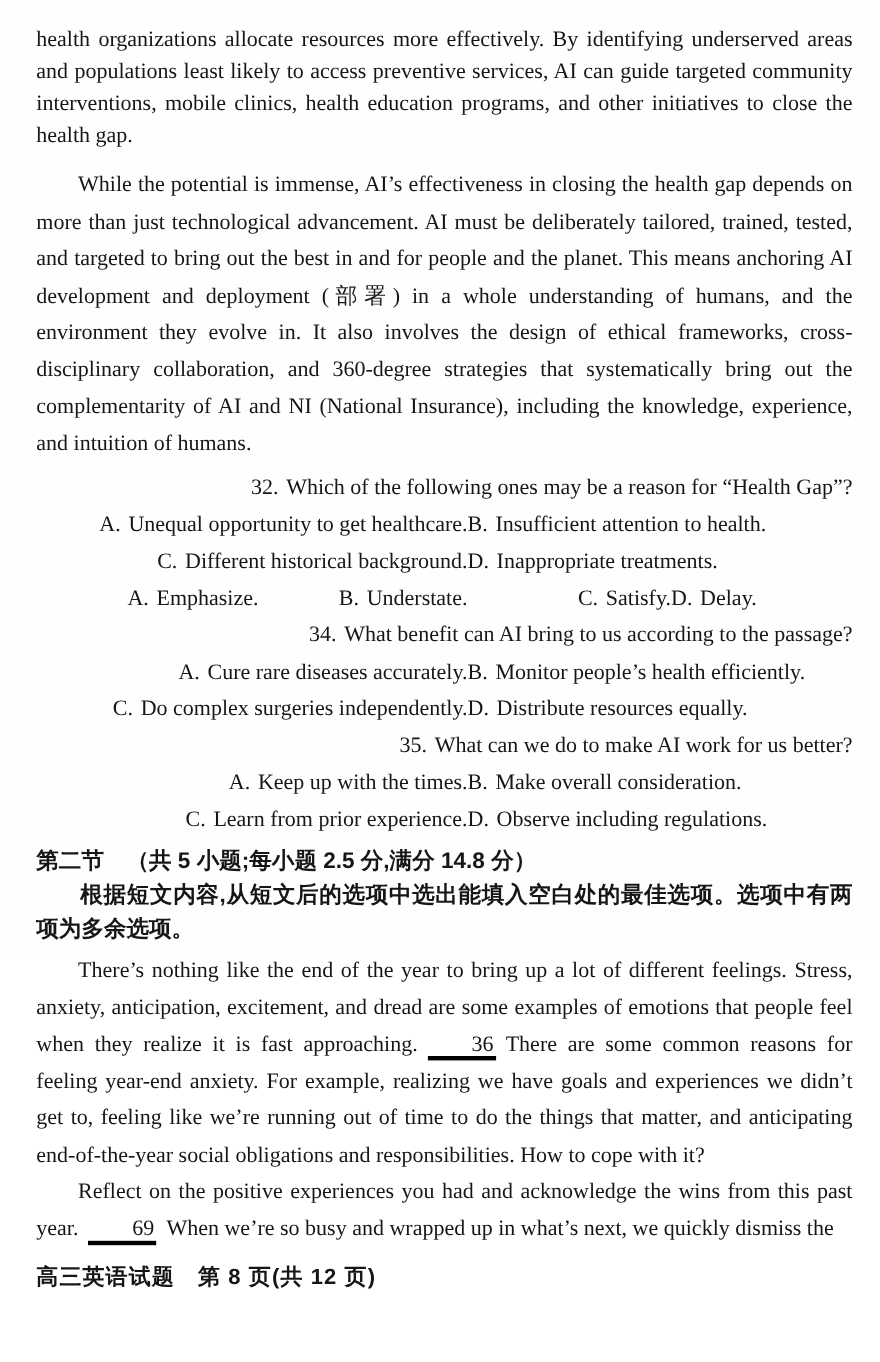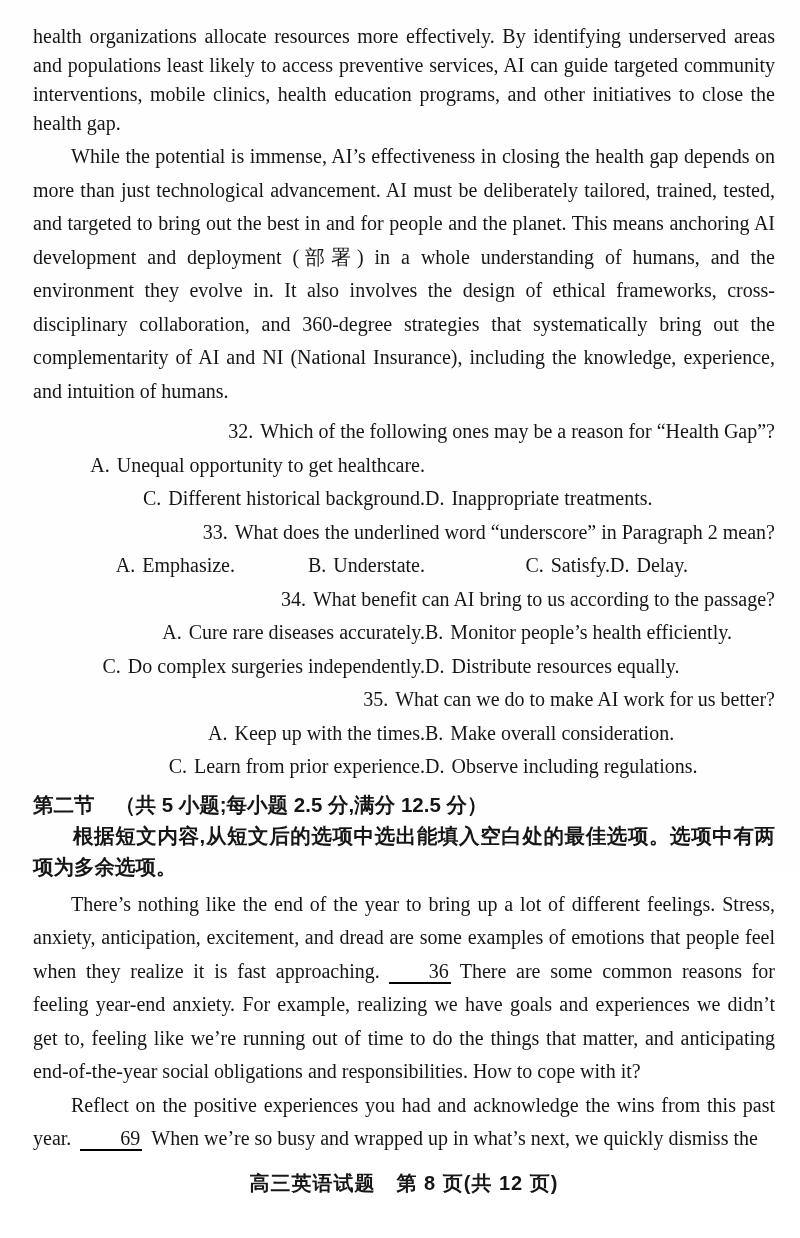--- a/index.html
+++ b/index.html
@@ -22,21 +22,21 @@
     line-height: 29px;
     text-align: justify;
   }
   
   .para {
     font-size: 20px;
     line-height: 33.5px;
     text-align: justify;
   }
   .indent { text-indent: 38px; }
-  .mt14 { margin-top: 2px; }
+  .mt14 { margin-top: 14px; }
   .mt6  { margin-top: 6px; }
   
   .questions { margin-top: 7px; font-size: 20px; text-align: right; }
   .qline { line-height: 33.5px; white-space: nowrap; }
   .qnum { margin-right: 7px; }
   .opt-row { display: flex; padding-left: 32px; line-height: 33.5px; }
   .opt { white-space: nowrap; }
   .opt-label { margin-right: 7px; }
   .w360 { width: 360px; }
   .w170 { width: 170px; }
@@ -55,27 +55,27 @@
     line-height: 31px;
     font-weight: 600;
     text-align: justify;
     text-indent: 40px;
   }
   
   .blank {
     display: inline-block;
     min-width: 62px;
     text-align: center;
-    border-bottom: 2px solid #000000;
+    border-bottom: 4px solid #000000;
     line-height: 21px;
     margin: 0 9px;
   }
   .footer {
     margin-top: 14px;
-    text-align: center;
+    text-align: left;
     font-family: "Liberation Sans", "DejaVu Sans", sans-serif;
     font-size: 20px;
     font-weight: 600;
     line-height: 26px;
     letter-spacing: 1px;
   }
 </style>
 </head>
 <body>
 
@@ -86,31 +86,29 @@
   <p class="para indent mt14">While the potential is immense, AI’s effectiveness in closing the health gap depends on more than just technological advancement. AI must be deliberately tailored, trained, tested, and targeted to bring out the best in and for people and the planet. This means anchoring AI development and deployment (部署) in a whole understanding of humans, and the environment they evolve in. It also involves the design of ethical frameworks, cross-disciplinary collaboration, and 360-degree strategies that systematically bring out the complementarity of AI and NI (National Insurance), including the knowledge, experience, and intuition of humans.</p>
 
   <div class="questions">
 
     <div>
       <div class="qline">
         <span class="qnum">32.</span><span>Which of the following ones may be a reason for “Health Gap”?</span>
       </div>
       <div class="opt-row">
         <span class="opt w360"><span class="opt-label">A.</span><span>Unequal opportunity to get healthcare.</span></span>
+        <span class="opt"><span class="opt-label">B.</span><span>Insufficient attention to health.</span></span>
       </div>
       <div class="opt-row">
         <span class="opt w360"><span class="opt-label">C.</span><span>Different historical background.</span></span>
         <span class="opt"><span class="opt-label">D.</span><span>Inappropriate treatments.</span></span>
       </div>
     </div>
 
     <div>
-      <div class="qline">
-        <span class="qnum">33.</span><span>What does the underlined word “underscore” in Paragraph 2 mean?</span>
-      </div>
       <div class="opt-row">
         <span class="opt w170"><span class="opt-label">A.</span><span>Emphasize.</span></span>
         <span class="opt w190"><span class="opt-label">B.</span><span>Understate.</span></span>
         <span class="opt w185"><span class="opt-label">C.</span><span>Satisfy.</span></span>
         <span class="opt"><span class="opt-label">D.</span><span>Delay.</span></span>
       </div>
     </div>
 
     <div>
       <div class="qline">
@@ -135,21 +133,21 @@
         <span class="opt"><span class="opt-label">B.</span><span>Make overall consideration.</span></span>
       </div>
       <div class="opt-row">
         <span class="opt w360"><span class="opt-label">C.</span><span>Learn from prior experience.</span></span>
         <span class="opt"><span class="opt-label">D.</span><span>Observe including regulations.</span></span>
       </div>
     </div>
 
   </div>
 
-  <div class="sec-heading cn-sans">第二节　（共 5 小题;每小题 2.5 分,满分 12.5 分）</div>
+  <div class="sec-heading cn-sans">第二节　（共 5 小题;每小题 2.5 分,满分 14.8 分）</div>
 
   <p class="instructions cn-sans">根据短文内容,从短文后的选项中选出能填入空白处的最佳选项。选项中有两项为多余选项。</p>
 
   <p class="para indent mt6">
     <span>There’s nothing like the end of the year to bring up a lot of different feelings. Stress, anxiety, anticipation, excitement, and dread are some examples of emotions that people feel when they realize it is fast approaching.</span><span class="blank">36</span><span>There are some common reasons for feeling year-end anxiety. For example, realizing we have goals and experiences we didn’t get to, feeling like we’re running out of time to do the things that matter, and anticipating end-of-the-year social obligations and responsibilities. How to cope with it?</span>
   </p>
 
   <p class="para indent">
     <span>Reflect on the positive experiences you had and acknowledge the wins from this past year.</span><span class="blank">69</span><span>When we’re so busy and wrapped up in what’s next, we quickly dismiss the</span>
   </p>

